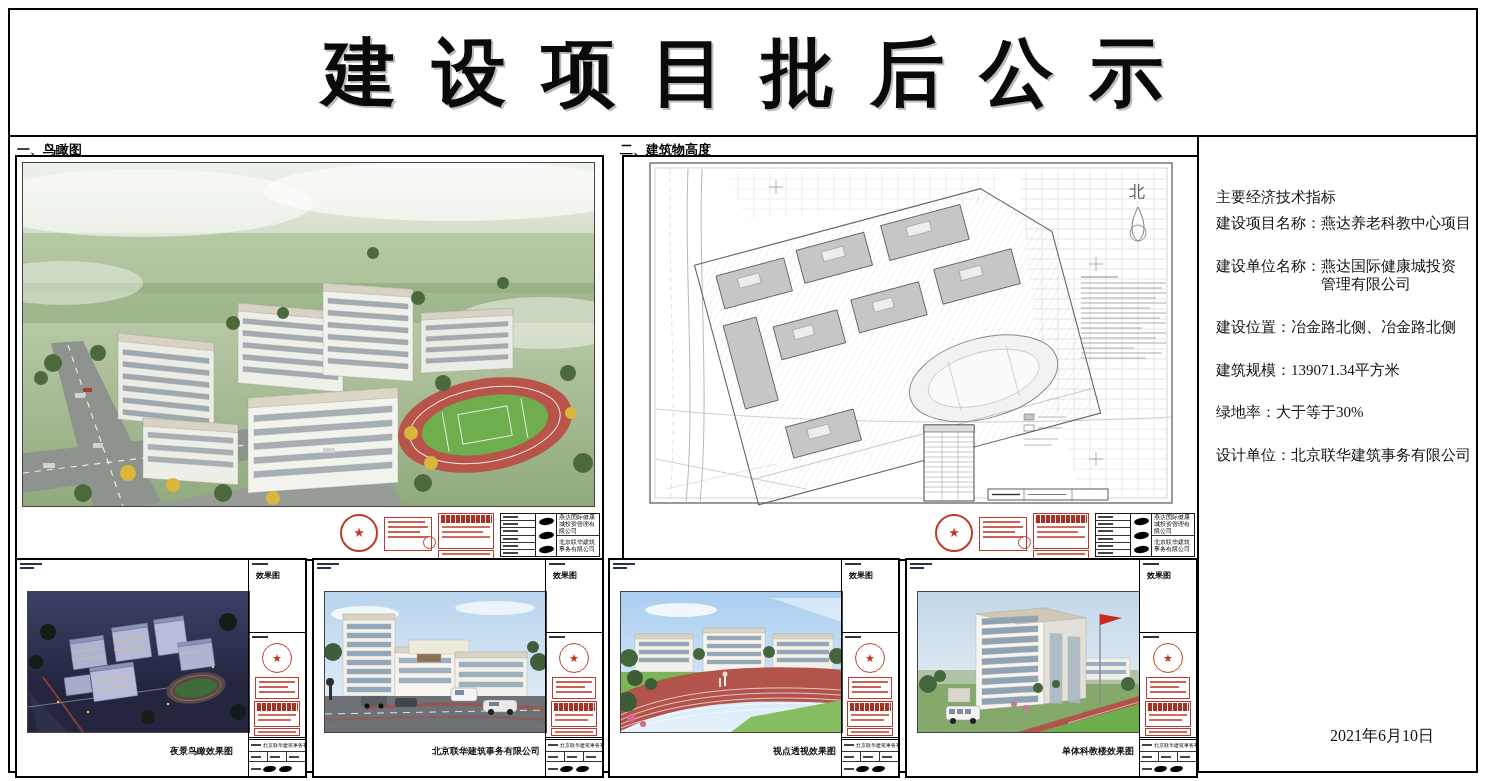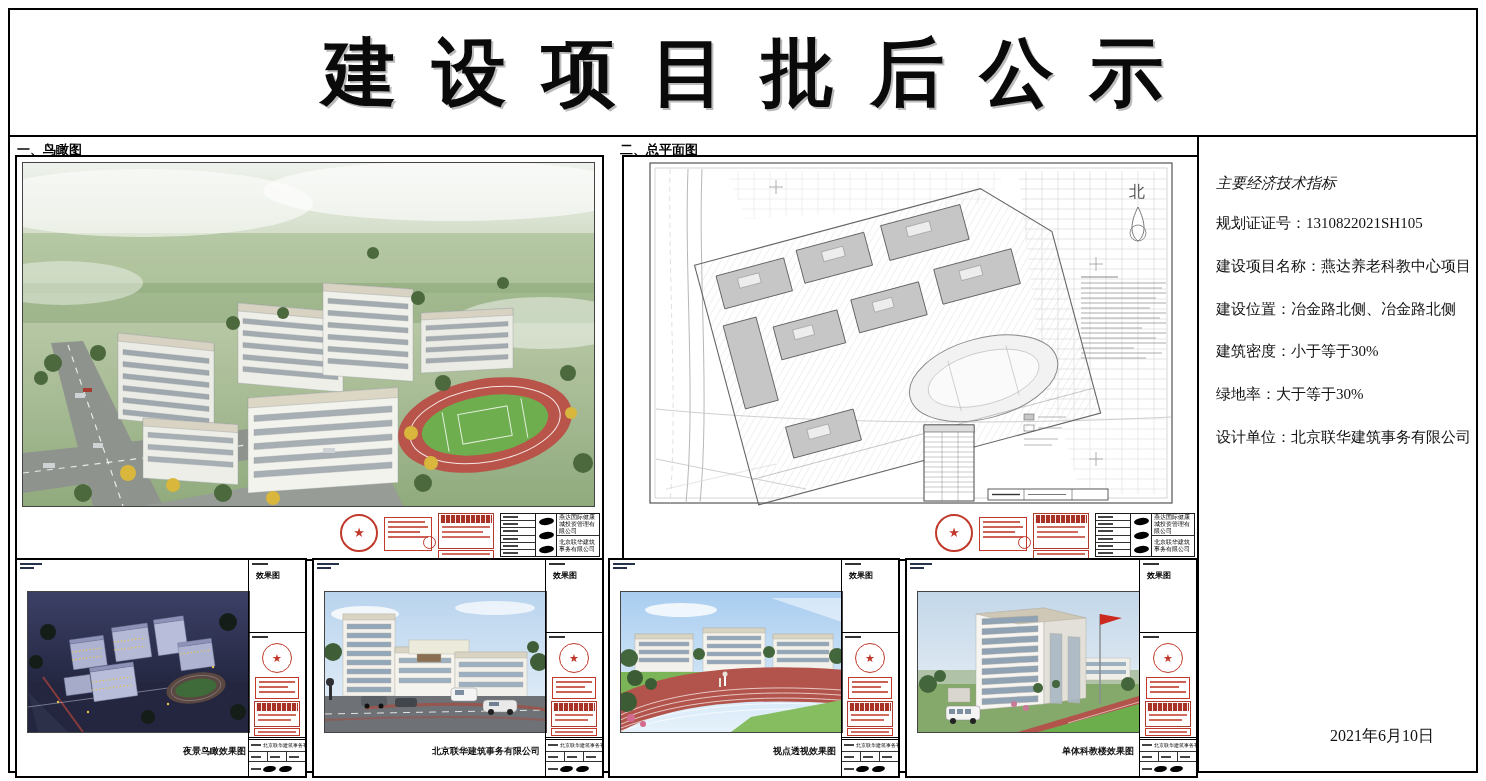--- a/index.html
+++ b/index.html
@@ -66,39 +66,39 @@
   .sig-mini .mr{border-bottom:1px solid #333;display:flex;align-items:center;overflow:hidden;}
   .sig-mini .mr:last-child{border-bottom:none;}
   .mini-bar{width:10px;height:2px;background:#444;margin:0 2px;flex:none;}
   .mini-txt{font-size:5px;color:#000;white-space:nowrap;overflow:hidden;}
   .mini-cell{flex:1;border-right:1px solid #333;height:100%;display:flex;align-items:center;}
   .mini-cell:last-child{border-right:none;}
   .blob.sm{width:13px;height:6px;}
 
   
   .ind-col{position:absolute;left:1199px;top:136px;width:279px;height:637px;font-size:15px;}
-  .ind-head{position:absolute;left:17px;top:38px;font-weight:400;font-style:italic;}
+  .ind-head{position:absolute;left:17px;top:52px;font-weight:400;}
   .ind-list{position:absolute;left:17px;top:78px;right:8px;display:flex;flex-direction:column;}
   .ind-row{display:flex;margin-bottom:24.5px;line-height:1.22;}
   .ind-label{white-space:nowrap;}
   .ind-value{flex:1;}
   .nowrap{white-space:nowrap;}
   .ind-date{position:absolute;right:44px;bottom:26px;font-size:16px;}
 </style>
 </head>
 <body>
 
 <div class="page">
   <div class="frame"></div>
   <div class="big-title">建设项目批后公示</div>
   <div class="hline-title"></div>
   <div class="vline-right"></div>
 
   <div class="sec-label" style="left:17px;top:141px;">一、鸟瞰图</div>
-  <div class="sec-label" style="left:620px;top:141px;">二、总平面图</div>
+  <div class="sec-label" style="left:620px;top:141px;">二、建筑物高度</div>
 
   <div class="sheet-box" style="left:15px;top:155px;width:585px;height:402px;">
     <div class="img-frame" style="left:5px;top:5px;width:571px;height:343px;">
       <svg width="571" height="343" viewBox="0 0 571 343">
         <defs>
           <linearGradient id="skyA" x1="0" y1="0" x2="0" y2="1">
             <stop offset="0" stop-color="#eef2ec"></stop>
               <stop offset="0.4" stop-color="#bccbaa"></stop>
               <stop offset="1" stop-color="#90aa7d"></stop>
           </linearGradient>
@@ -458,34 +458,34 @@
           <div class="cell">北京联华建筑事务有限公司</div>
         </div>
       </div>
     </div>
   </div>
 
   <div class="ind-col">
     <div class="ind-head">主要经济技术指标</div>
     <div class="ind-list">
       <div class="ind-row">
-          <span class="ind-label">规划证证号：</span>
-          <span class="ind-value nowrap">1310822021SH105</span>
-        </div>
-      <div class="ind-row">
           <span class="ind-label">建设项目名称：</span>
           <span class="ind-value nowrap">燕达养老科教中心项目</span>
+        </div>
+      <div class="ind-row">
+          <span class="ind-label">建设单位名称：</span>
+          <span class="ind-value">燕达国际健康城投资管理有限公司</span>
         </div>
       <div class="ind-row">
           <span class="ind-label">建设位置：</span>
           <span class="ind-value nowrap">冶金路北侧、冶金路北侧</span>
         </div>
       <div class="ind-row">
-          <span class="ind-label">建筑密度：</span>
-          <span class="ind-value nowrap">小于等于30%</span>
+          <span class="ind-label">建筑规模：</span>
+          <span class="ind-value nowrap">139071.34平方米</span>
         </div>
       <div class="ind-row">
           <span class="ind-label">绿地率：</span>
           <span class="ind-value nowrap">大于等于30%</span>
         </div>
       <div class="ind-row">
           <span class="ind-label">设计单位：</span>
           <span class="ind-value nowrap">北京联华建筑事务有限公司</span>
         </div>
     </div>
@@ -557,21 +557,21 @@
             <circle cx="8" cy="70" r="7"></circle>
           </g>
         <g fill="#e8c85a">
             <circle cx="30" cy="110" r="1.2"></circle>
             <circle cx="60" cy="120" r="1.2"></circle>
             <circle cx="140" cy="112" r="1.2"></circle>
             <circle cx="185" cy="75" r="1.2"></circle>
           </g>
       </svg>
     </div>
-    <div class="bp-caption" style="right:59px;top:185px;">夜景鸟瞰效果图</div>
+    <div class="bp-caption" style="right:72px;top:185px;">夜景鸟瞰效果图</div>
     <div class="tb-col">
       <div class="tb-sec" style="top:0;height:72px;border-bottom:1px solid #000;">
         <div class="tb-mark"></div>
         <div class="tb-label">效果图</div>
       </div>
       <div class="tb-sec" style="top:73px;height:104px;border-bottom:1px solid #000;">
         <div class="tb-mark"></div>
         <div class="seal sm" style="left:13px;top:10px;"></div>
         <div class="stamp-a" style="left:6px;top:44px;width:42px;height:20px;">
             <div class="rl"></div>

